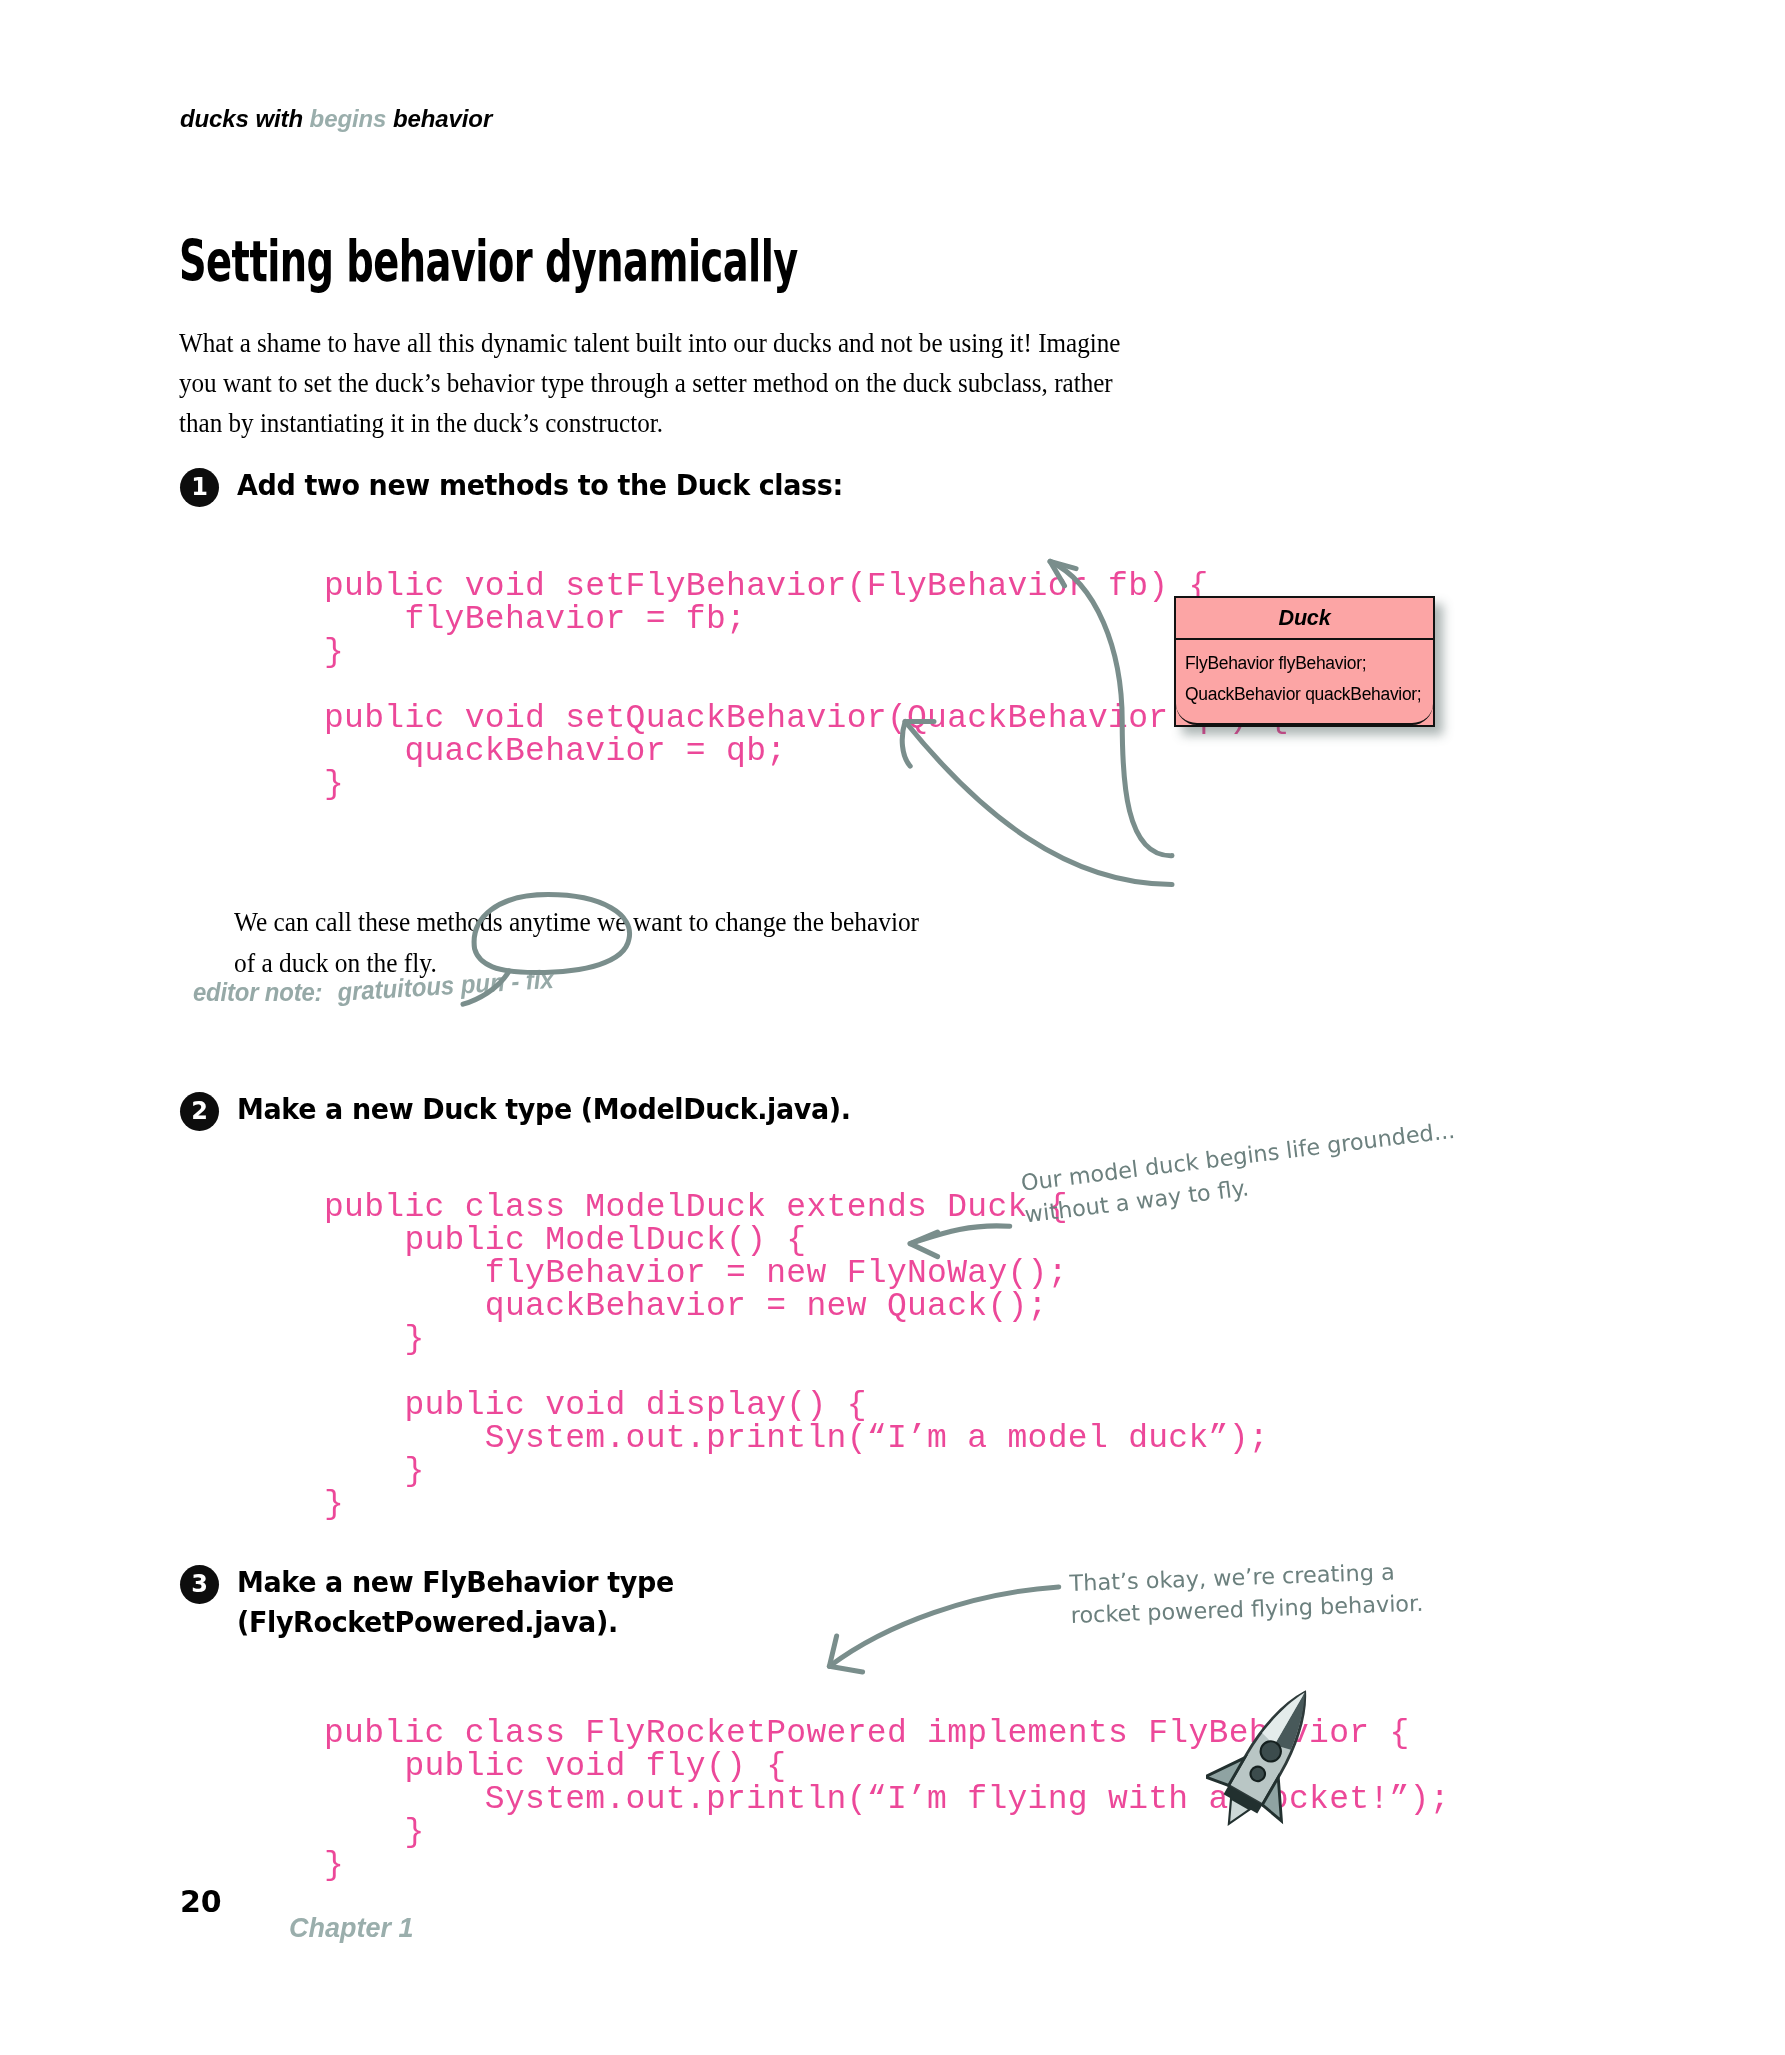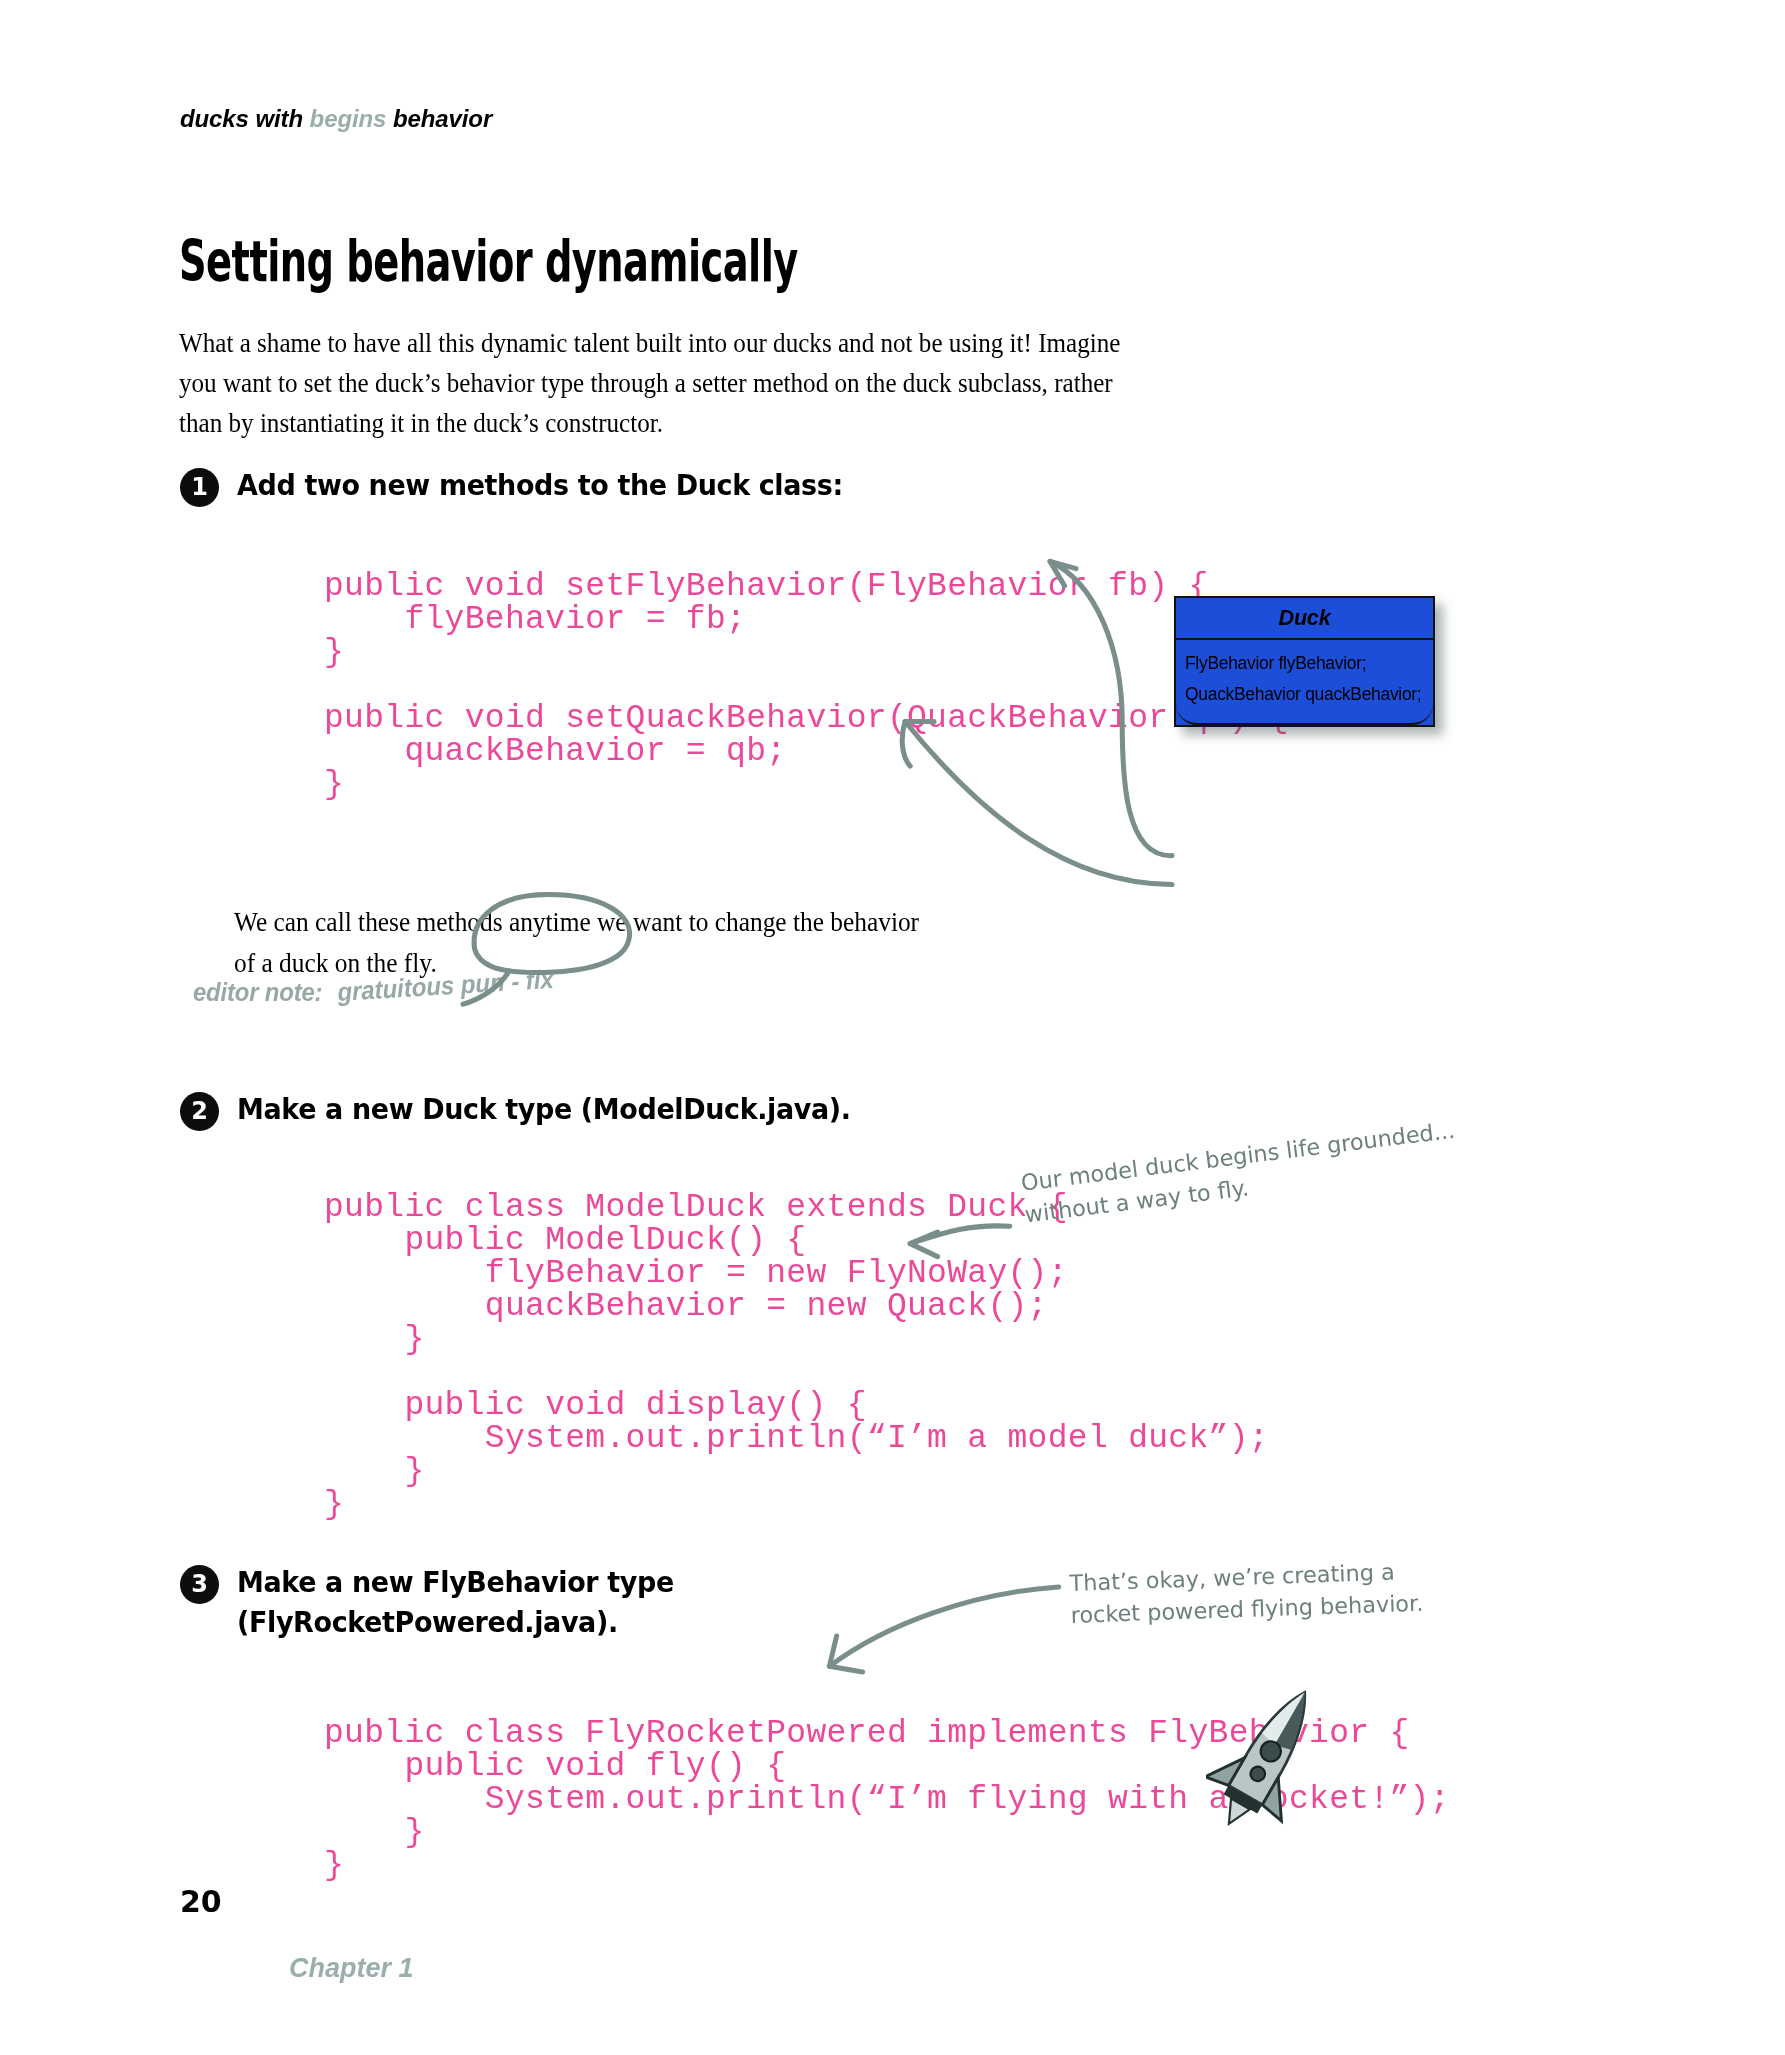--- a/index.html
+++ b/index.html
@@ -169,21 +169,21 @@
     transform: rotate(-2deg);
     transform-origin: left top;
   }
 
   
   #duck-class-box {
     position: absolute;
     left: 1174px;
     top: 596px;
     width: 261px;
-    background: #1d4ed8;
+    background: #fca5a5;
     border: 2.2px solid #111111;
     box-shadow: 8px 8px 10px rgba(60,80,78,0.42);
     font-family: "Liberation Sans", sans-serif;
     box-sizing: border-box;
   }
   #duck-class-box .uml-title {
     text-align: center;
     font-style: italic;
     font-weight: bold;
     font-size: 21.6px;
@@ -238,21 +238,20 @@
   }
   #footer-chapter {
     position: absolute;
     left: 289px;
     top: 1913px;
     color: #9aaeac;
     font-family: "Liberation Sans", sans-serif;
     font-style: italic;
     font-weight: bold;
     font-size: 27px;
-    margin-top: 40px;
   }
 </style>
 </head>
 <body>
 
 <div class="page">
 
   <div id="running-head"><span>ducks with </span><span class="muted">begins</span><span> behavior</span></div>
 
   <h1 id="page-title">Setting behavior dynamically</h1>

